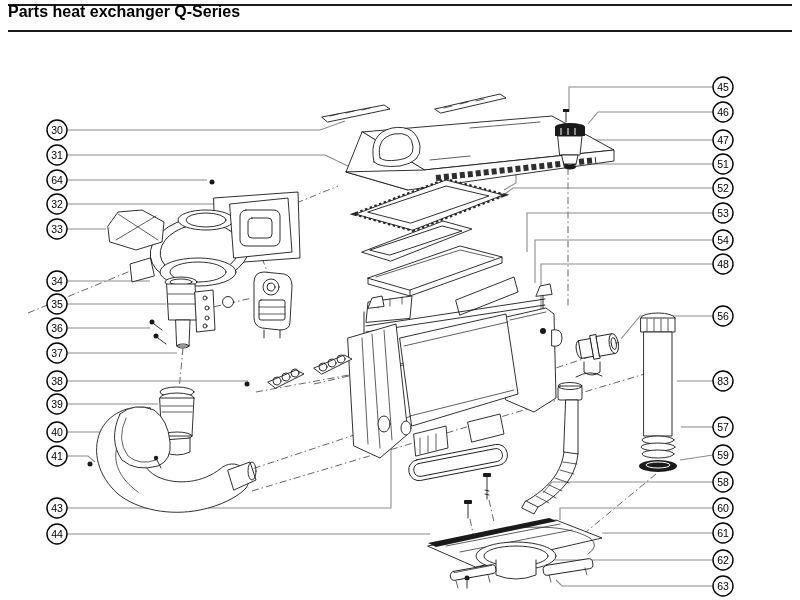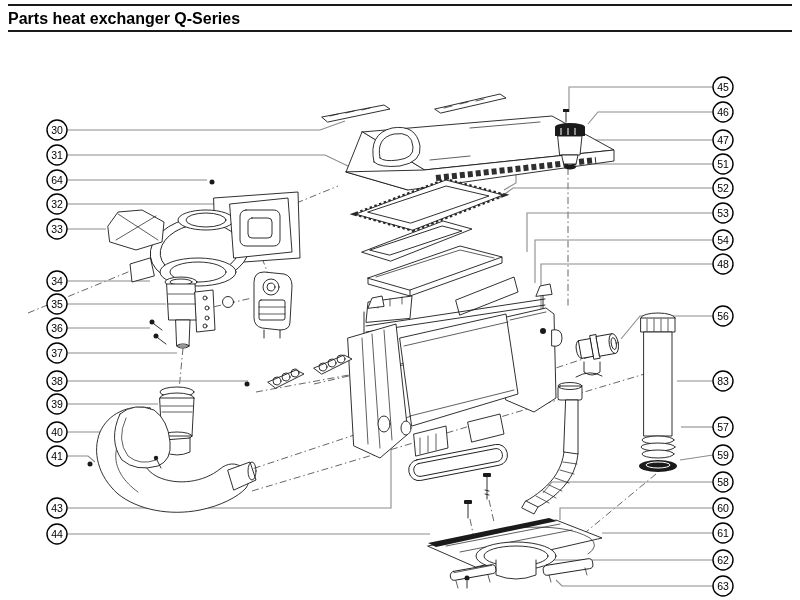--- a/index.html
+++ b/index.html
@@ -1,21 +1,21 @@
 <!DOCTYPE html>
 <html><head>
 <meta charset="utf-8">
 <style>
   html,body{margin:0;padding:0;background:#fff;}
   body{width:800px;height:600px;position:relative;overflow:hidden;
        font-family:"Liberation Sans", sans-serif;}
   .rule{position:absolute;left:8px;right:8px;height:2px;background:#1a1a1a;}
   .rule-top{top:4px;}
   .rule-under{top:30px;height:2px;}
-  h1.page-title{position:absolute;left:8px;top:10px;margin:0;
+  h1.page-title{position:absolute;left:8px;top:3px;margin:0;
        font-size:16px;font-weight:bold;color:#000;letter-spacing:0;}
   svg#diagram{position:absolute;left:0;top:0;}
   .art{stroke:#1a1a1a;stroke-width:0.9;fill:none;stroke-linejoin:round;stroke-linecap:round;}
   .wf{fill:#ffffff;}
   .dk{fill:#1a1a1a;stroke:none;}
   .axis{stroke:#555;stroke-width:0.9;fill:none;stroke-dasharray:7 3 1.5 3;}
   .teeth{stroke:#2a2a2a;stroke-width:4;fill:none;stroke-dasharray:2.5 2.5;}
   .vents{stroke:#2f2f2f;stroke-width:6;fill:none;stroke-dasharray:5 3;}
   .thin{stroke-width:0.7;}
 </style>

